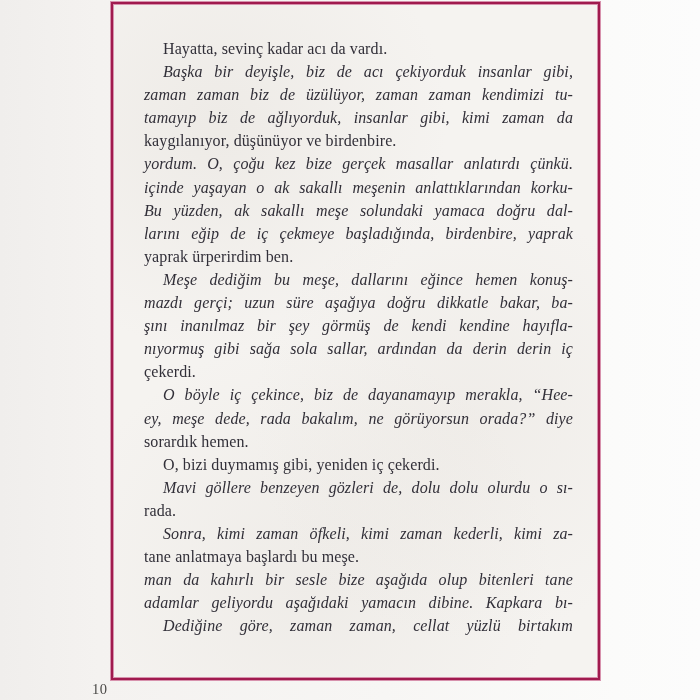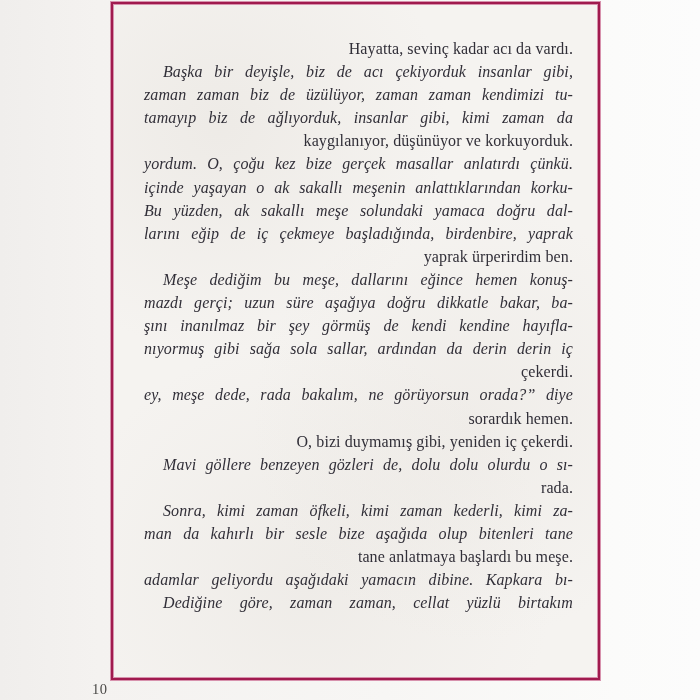--- a/index.html
+++ b/index.html
@@ -37,21 +37,21 @@
     font-size: 16px;
     line-height: 23.1px;
     color: #312f38;
     letter-spacing: 0.1px;
   }
   .para {
     margin: 0;
   }
   .line {
     white-space: normal;
-    text-align: right;
+    text-align: left;
   }
   .line.just {
     text-align: justify;
     text-align-last: justify;
     font-style: italic;
   }
   .line.indent {
     text-indent: 19px;
   }
   .page-number {
@@ -68,51 +68,52 @@
 
 <div class="frame">
   <div class="text-block" id="text-block">
       <div class="para">
         <div class="line indent">Hayatta, sevinç kadar acı da vardı.</div>
       </div>
       <div class="para">
         <div class="line just indent">Başka bir deyişle, biz de acı çekiyorduk insanlar gibi,</div>
         <div class="line just">zaman zaman biz de üzülüyor, zaman zaman kendimizi tu-</div>
         <div class="line just">tamayıp biz de ağlıyorduk, insanlar gibi, kimi zaman da</div>
-        <div class="line">kaygılanıyor, düşünüyor ve korkuyorduk.</div>
+        <div class="line">kaygılanıyor, düşünüyor ve birdenbire.</div>
       </div>
       <div class="para">
         <div class="line just">yordum. O, çoğu kez bize gerçek masallar anlatırdı çünkü.</div>
         <div class="line just">içinde yaşayan o ak sakallı meşenin anlattıklarından korku-</div>
         <div class="line just">Bu yüzden, ak sakallı meşe solundaki yamaca doğru dal-</div>
         <div class="line just">larını eğip de iç çekmeye başladığında, birdenbire, yaprak</div>
         <div class="line">yaprak ürperirdim ben.</div>
       </div>
       <div class="para">
         <div class="line just indent">Meşe dediğim bu meşe, dallarını eğince hemen konuş-</div>
         <div class="line just">mazdı gerçi; uzun süre aşağıya doğru dikkatle bakar, ba-</div>
         <div class="line just">şını inanılmaz bir şey görmüş de kendi kendine hayıfla-</div>
         <div class="line just">nıyormuş gibi sağa sola sallar, ardından da derin derin iç</div>
         <div class="line">çekerdi.</div>
       </div>
       <div class="para">
+        <div class="line just indent">O böyle iç çekince, biz de dayanamayıp merakla, “Hee-</div>
         <div class="line just">ey, meşe dede, rada bakalım, ne görüyorsun orada?” diye</div>
         <div class="line">sorardık hemen.</div>
       </div>
       <div class="para">
         <div class="line indent">O, bizi duymamış gibi, yeniden iç çekerdi.</div>
       </div>
       <div class="para">
         <div class="line just indent">Mavi göllere benzeyen gözleri de, dolu dolu olurdu o sı-</div>
         <div class="line">rada.</div>
       </div>
       <div class="para">
         <div class="line just indent">Sonra, kimi zaman öfkeli, kimi zaman kederli, kimi za-</div>
+        <div class="line">tane anlatmaya başlardı bu meşe.</div>
         <div class="line just">man da kahırlı bir sesle bize aşağıda olup bitenleri tane</div>
-        <div class="line">tane anlatmaya başlardı bu meşe.</div>
       </div>
       <div class="para">
         <div class="line just">adamlar geliyordu aşağıdaki yamacın dibine. Kapkara bı-</div>
         <div class="line just indent">Dediğine göre, zaman zaman, cellat yüzlü birtakım</div>
       </div>
     </div>
 </div>
 
 <div class="page-number">10</div>
 

